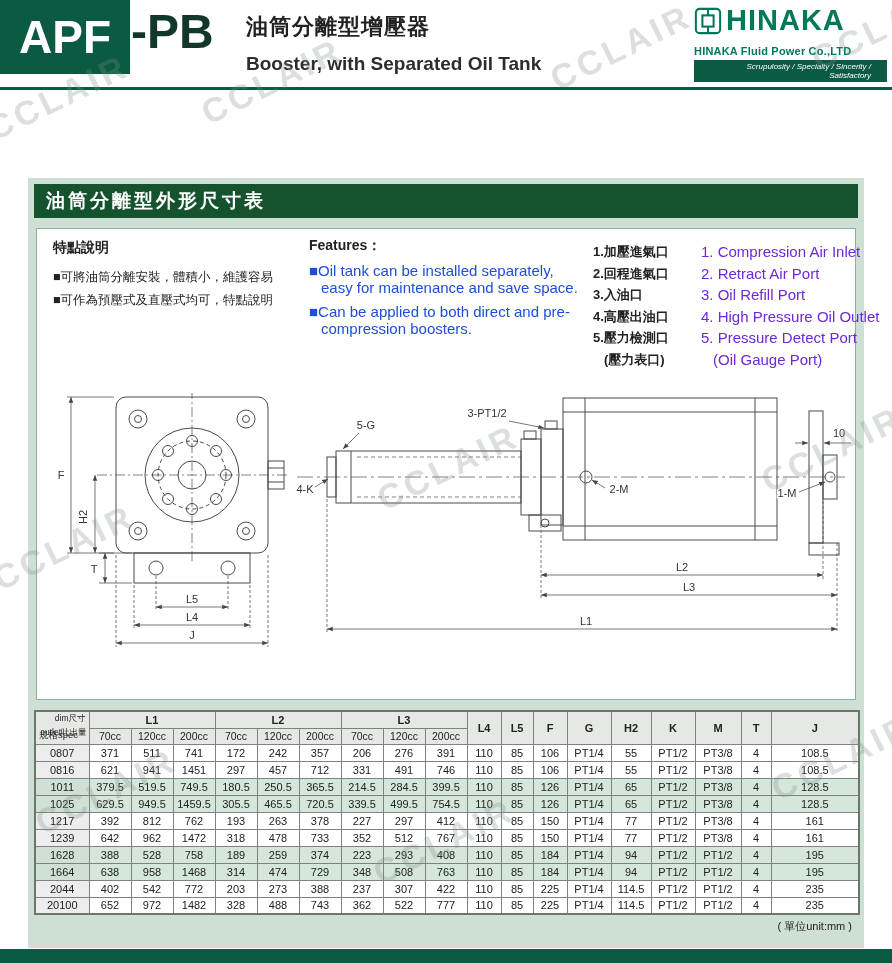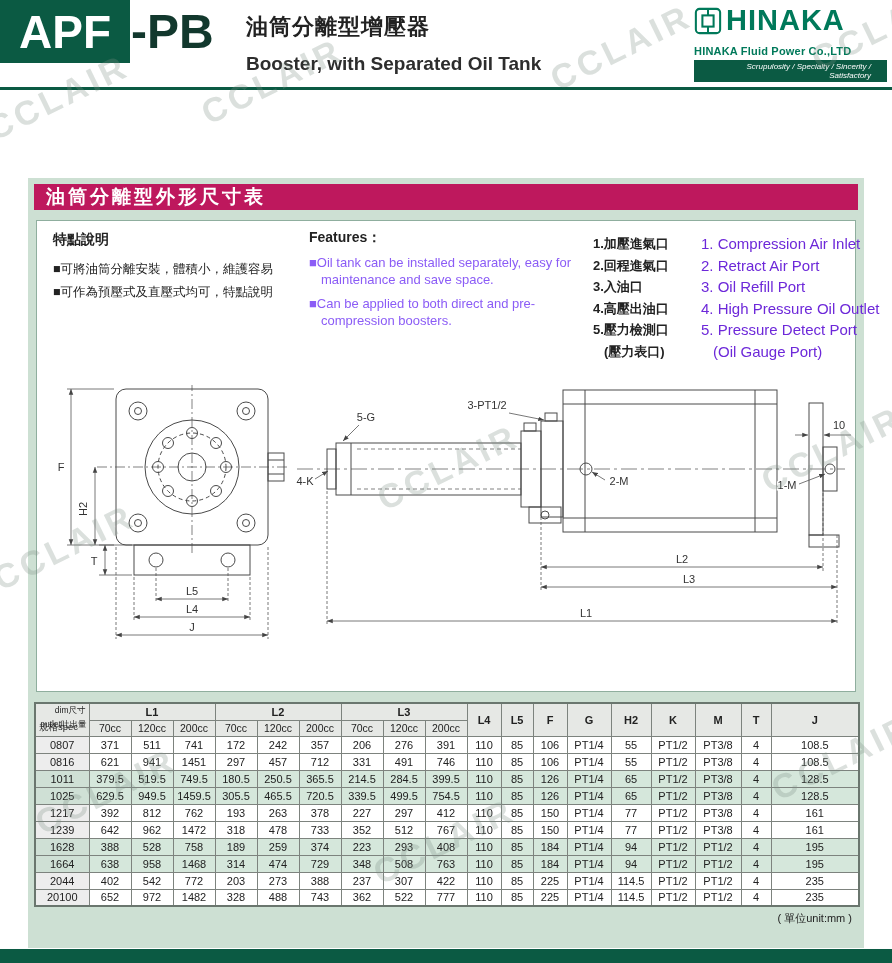--- a/index.html
+++ b/index.html
@@ -1,51 +1,51 @@
 <!DOCTYPE html>
 <html><head>
 <meta charset="utf-8">
 <style>
   * { margin:0; padding:0; box-sizing:border-box; }
   body { background:#ffffff; font-family:"Liberation Sans", sans-serif; }
   .page { position:relative; width:892px; height:963px; background:#fff; overflow:hidden; }
 
   
-  .apf-block { position:absolute; left:0; top:0; width:130px; height:63px; background:#0b5a43;
+  .apf-block { position:absolute; left:0; top:0; width:130px; height:74px; background:#0b5a43;
     color:#fff; font-size:46px; font-weight:bold; display:flex; align-items:center; justify-content:center; }
   .model-suffix { position:absolute; left:131px; top:2px; font-size:48px; font-weight:bold; color:#12382d; line-height:60px; }
   .title-group { position:absolute; left:246px; top:12px; }
   .title-zh { font-size:22px; font-weight:bold; color:#222; letter-spacing:1px; }
   .title-en { font-size:19px; font-weight:bold; color:#2d2d2d; margin-top:11px; }
   .header-rule { position:absolute; left:0; top:87px; width:892px; height:3px; background:#0b5a43; }
 
   .brand { position:absolute; right:5px; top:4px; width:193px; }
   .brand-top { display:flex; align-items:center; gap:4px; }
   .logo-mark svg { width:28px; height:28px; display:block; }
   .brand-name { font-size:29px; font-weight:bold; color:#00795a; letter-spacing:1px; }
   .brand-company { font-size:11px; font-weight:bold; color:#00795a; margin-top:8px; letter-spacing:0.2px; }
   .brand-slogan { margin-top:3px; background:#0b5a43; color:#fff; font-size:8px; font-style:italic;
     padding:2px 16px; text-align:right; }
 
   
   .panel { position:absolute; left:28px; top:178px; width:836px; height:770px; background:#cde0d3; }
-  .section-bar { margin:6px; height:26px; background:#be185d; color:#fff; display:flex; align-items:center;
+  .section-bar { margin:6px; height:34px; background:#14532d; color:#fff; display:flex; align-items:center;
     padding:0 12px; gap:22px; }
   .section-zh { font-size:19px; font-weight:bold; letter-spacing:3px; }
   .section-en { font-size:14px; font-weight:bold; }
 
   .white-box { margin:10px 8px 0 8px; background:#fff; border:1px solid #8fae9e; height:472px; position:relative; }
 
   .features-zh { position:absolute; left:16px; top:10px; width:252px; }
   .features-zh .ftitle { font-size:14px; font-weight:bold; color:#222; margin-bottom:9px; }
   .features-zh .fitem { font-size:12.5px; color:#222; line-height:23px; white-space:nowrap; }
 
   .features-en { position:absolute; left:272px; top:8px; width:278px; }
   .features-en .ftitle { font-size:14px; font-weight:bold; color:#222; margin-bottom:7px; }
-  .features-en .fitem { font-size:13px; color:#8b5cf6; line-height:17px; margin-bottom:7px;
+  .features-en .fitem { font-size:15px; color:#1d4ed8; line-height:17px; margin-bottom:7px;
     padding-left:12px; text-indent:-12px; }
 
   .ports-zh { position:absolute; left:556px; top:12px; }
   .ports-zh .pitem { font-size:13px; font-weight:bold; color:#222; line-height:21.5px; white-space:nowrap; }
   .ports-zh .pitem:last-child { padding-left:11px; }
   .ports-en { position:absolute; left:664px; top:12px; }
   .ports-en .pitem { font-size:15px; color:#6d28d9; line-height:21.5px; white-space:nowrap; }
   .ports-en .pitem:last-child { padding-left:12px; }
 
   .drawing { position:absolute; left:2px; top:164px; }

